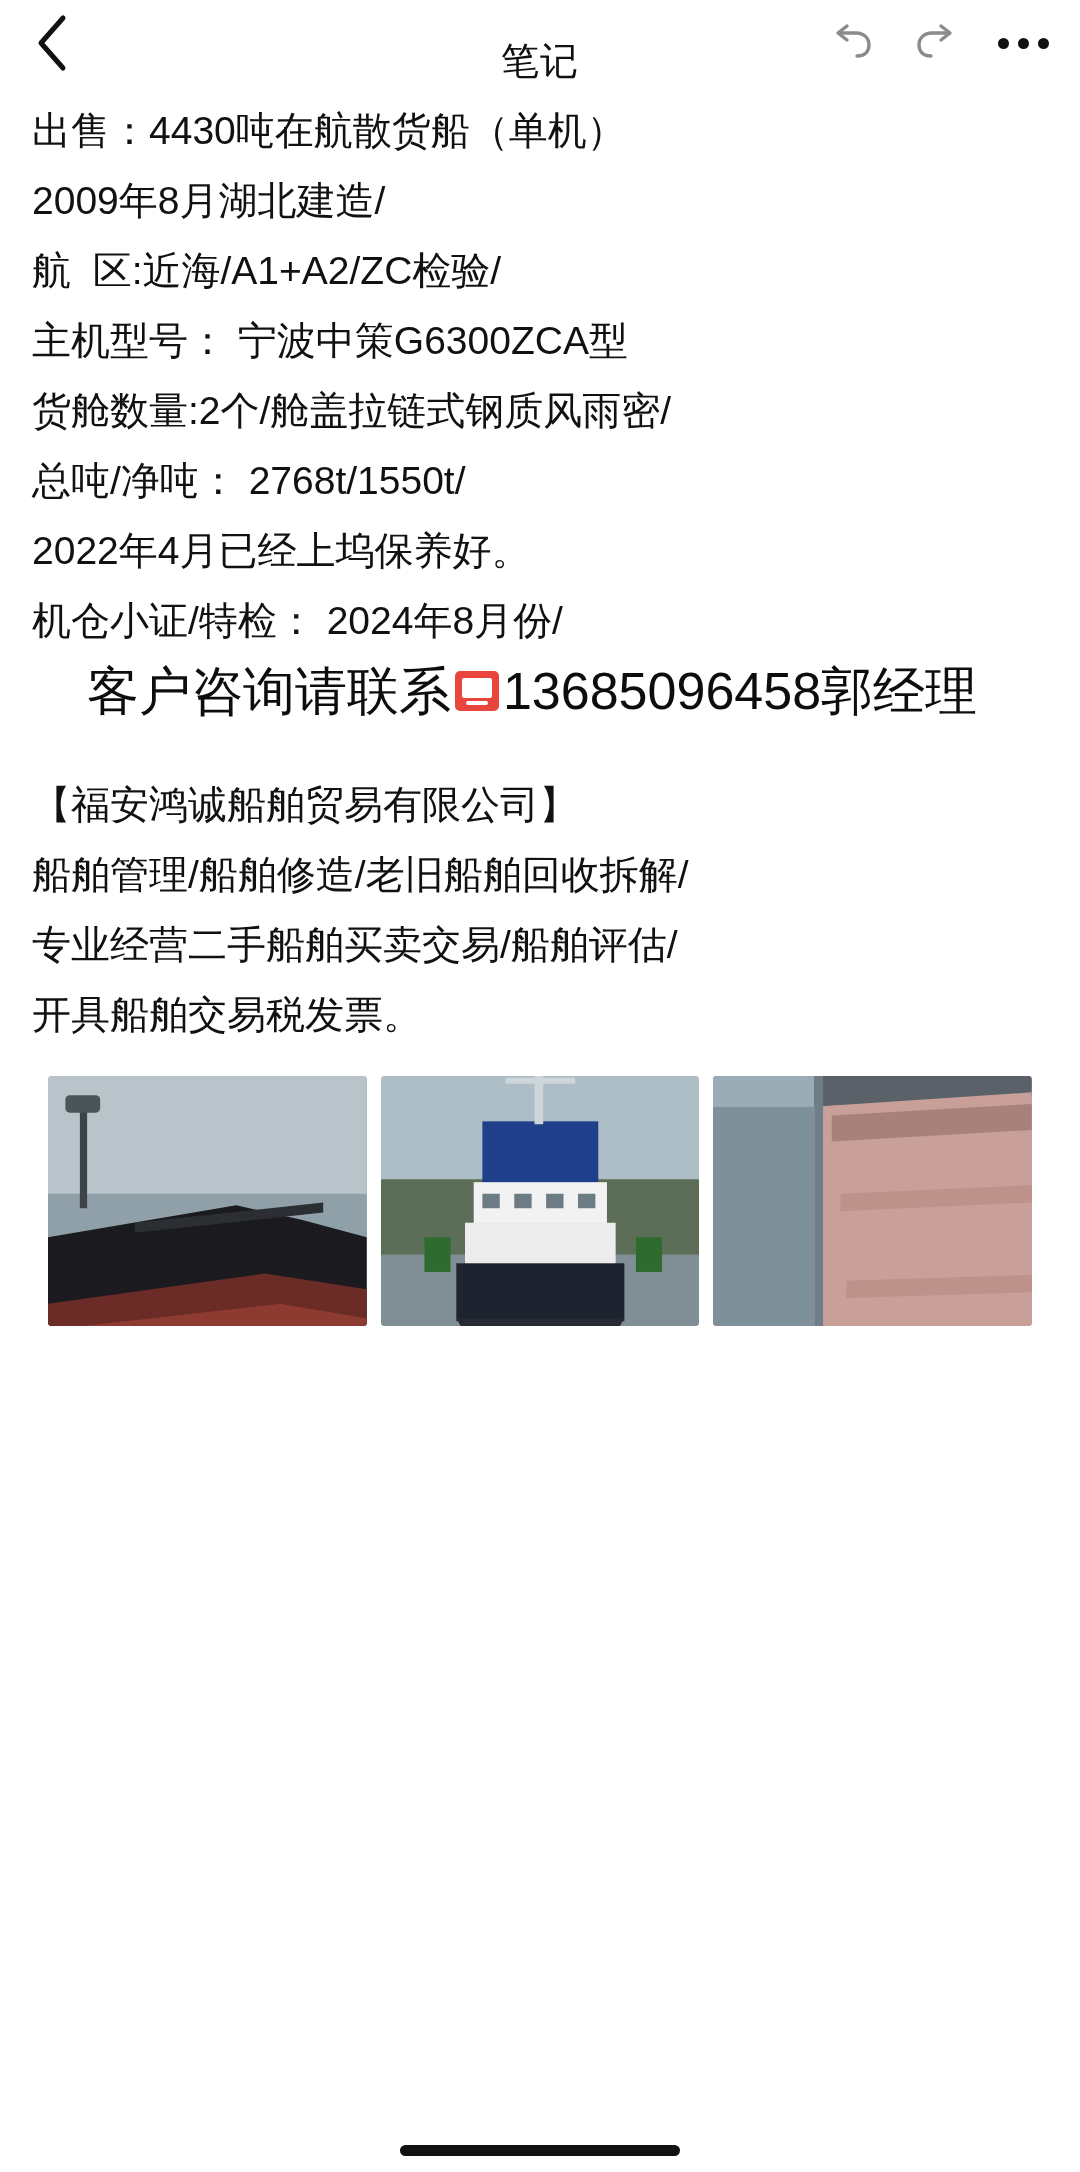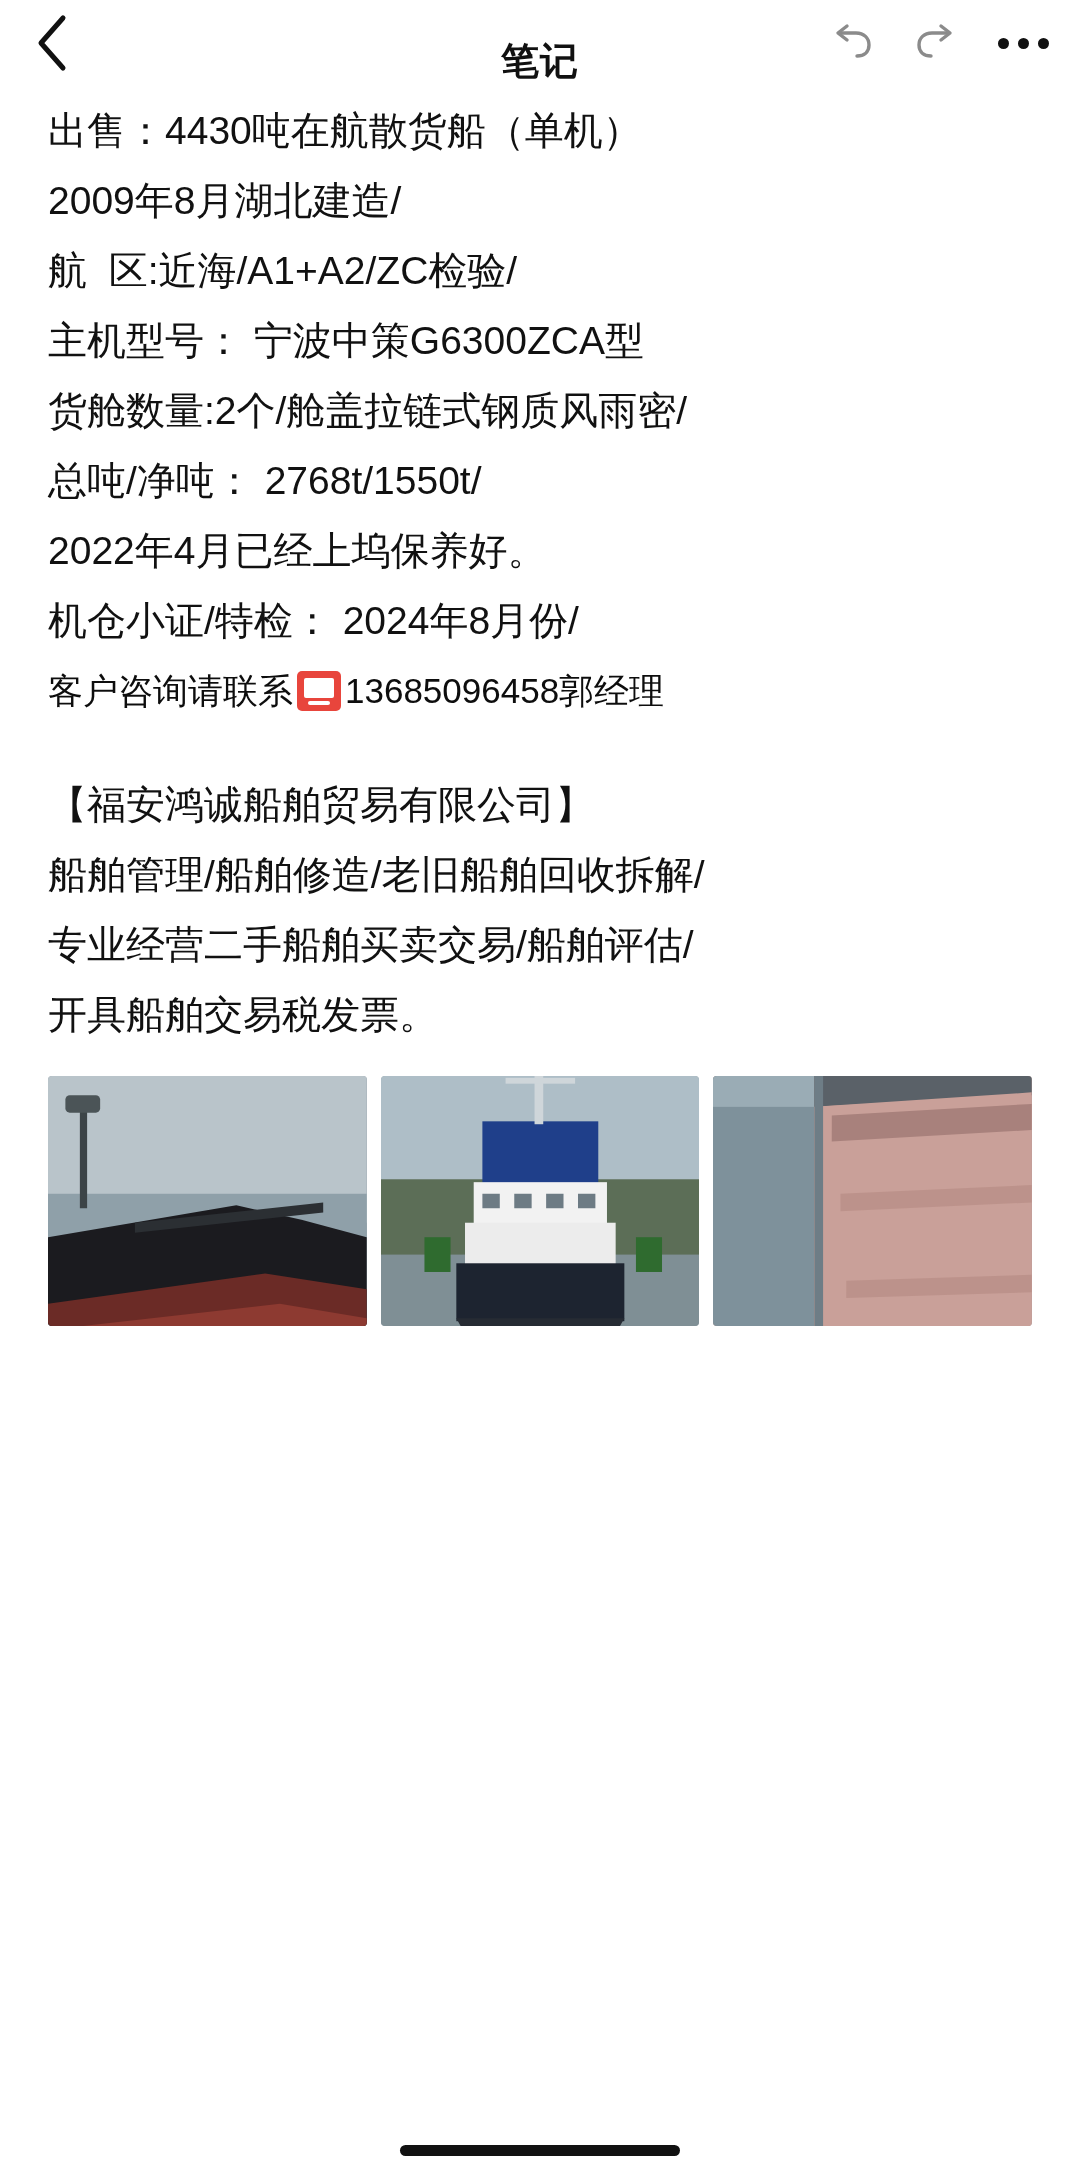--- a/index.html
+++ b/index.html
@@ -33,21 +33,21 @@
     justify-content: flex-start;
     cursor: pointer;
   }
   .back-btn svg { display: block; }
   .topbar-title {
     position: absolute;
     left: 0;
     right: 0;
     text-align: center;
     font-size: 38px;
-    font-weight: 700;
+    font-weight: 400;
     letter-spacing: 1px;
     color: #111;
     pointer-events: none;
     margin-top: 36px;
   }
   .topbar-actions {
     margin-left: auto;
     display: flex;
     align-items: center;
     gap: 40px;
@@ -69,38 +69,39 @@
   .dots i {
     width: 11px;
     height: 11px;
     border-radius: 50%;
     background: #111;
     display: block;
   }
 
   
   .note-body {
-    padding: 10px 48px 0 48px;
+    padding: 10px 48px 0 32px;
   }
   .line {
     font-size: 39px;
     line-height: 70px;
     color: #111;
     white-space: pre-wrap;
     word-break: break-word;
   }
   .line.blank {
     height: 44px;
     line-height: 44px;
   }
   .tel-line {
     display: flex;
     align-items: center;
-    font-size: 35px;
+    font-size: 52px;
     line-height: 70px;
+    justify-content: center;
   }
   .tel-glyph {
     display: inline-block;
     width: 44px;
     height: 40px;
     margin: 0 4px;
     position: relative;
     background: #e8453c;
     border-radius: 5px;
     vertical-align: middle;

